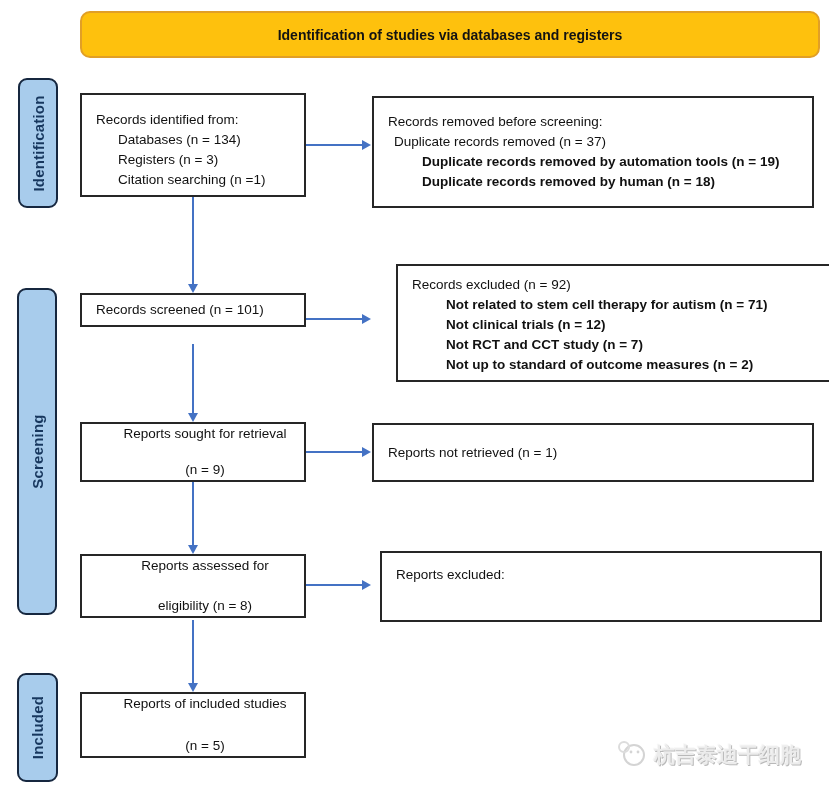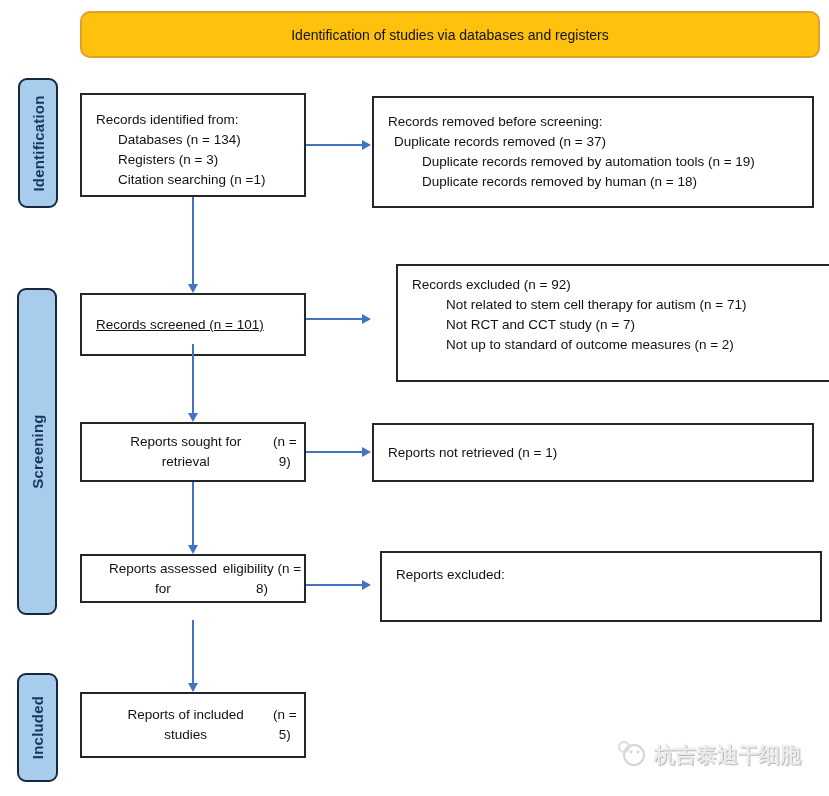--- a/index.html
+++ b/index.html
@@ -4,52 +4,52 @@
 <style>
   html,body { margin:0; padding:0; background:#ffffff; }
   .canvas {
     position:relative; width:829px; height:796px; background:#ffffff;
     font-family:"Liberation Sans", sans-serif; color:#111; overflow:hidden;
   }
   .banner {
     position:absolute; left:80px; top:11px; width:740px; height:47px;
     background:#FEC10D; border:2px solid #E19F26; border-radius:10px;
     box-sizing:border-box; display:flex; align-items:center; justify-content:center;
-    font-weight:normal; font-size:14px; color:#131313;
+    font-weight:bold; font-size:14px; color:#131313;
   }
   .stage {
     position:absolute; background:#A8CCEC; border:2px solid #16273F; border-radius:9px;
     box-sizing:border-box; display:flex; align-items:center; justify-content:center;
   }
   .stage .vtext {
     transform:rotate(-90deg); white-space:nowrap; font-weight:bold;
     font-size:15px; color:#17375E; letter-spacing:0.2px;
   }
   #stage-identification { left:18px; top:78px;  width:40px; height:130px; }
   #stage-screening      { left:17px; top:288px; width:40px; height:327px; }
   #stage-included       { left:17px; top:673px; width:41px; height:109px; }
 
   .box {
     position:absolute; background:#ffffff; border:2px solid #262626;
     box-sizing:border-box; font-size:13.5px; line-height:20px; color:#111;
   }
   .box .line   { padding-left:0; }
   .box .ind-1  { padding-left:6px; }
   .box .ind-2  { padding-left:22px; }
-  .box .ind-3  { padding-left:34px; }
-  .box.centered { display:flex; flex-direction:row; align-items:center; justify-content:space-between; text-align:center;padding-left:24px; }
+  .box .ind-3  { padding-left:34px;font-weight:bold; }
+  .box.centered { display:flex; flex-direction:column; align-items:center; justify-content:space-between; text-align:center;padding-left:24px; }
   .box.vcenter  { display:flex; align-items:center; }
 
   #box-records-identified    { left:80px;  top:93px;  width:226px; height:104px; padding:15px 8px 0 14px; }
   #box-records-removed       { left:372px; top:96px;  width:442px; height:112px; padding:14px 8px 0 14px; }
-  #box-records-screened      { left:80px;  top:293px; width:226px; height:63px;  padding-left:14px;text-decoration:underline; }
+  #box-records-screened      { left:80px;  top:293px; width:226px; height:34px;  padding-left:14px; }
   #box-records-excluded      { left:372px; top:264px; width:442px; height:118px; padding:9px 8px 0 14px;margin-left:24px; }
   #box-reports-sought        { left:80px;  top:422px; width:226px; height:60px; }
   #box-reports-not-retrieved { left:372px; top:423px; width:442px; height:59px;  padding-left:14px; }
-  #box-reports-assessed      { left:80px;  top:554px; width:226px; height:49px; }
+  #box-reports-assessed      { left:80px;  top:554px; width:226px; height:64px; }
   #box-reports-excluded      { left:380px; top:551px; width:442px; height:71px;  padding:12px 8px 0 14px; }
   #box-reports-included      { left:80px;  top:692px; width:226px; height:66px; }
 
   .arrow-v { position:absolute; width:2px; background:#4472C4; }
   .arrow-v::after {
     content:""; position:absolute; top:100%; left:-4px;
     border-left:5px solid transparent; border-right:5px solid transparent;
     border-top:9px solid #4472C4;
   }
   .arrow-h { position:absolute; height:2px; background:#4472C4; }
@@ -107,20 +107,21 @@
     <div class="ind-3">Duplicate records removed by human (n = 18)</div>
   </div>
 
   <div class="box vcenter" id="box-records-screened">
     <div class="line">Records screened (n = 101)</div>
   </div>
 
   <div class="box" id="box-records-excluded">
     <div class="line">Records excluded (n = 92)</div>
     <div class="ind-3">Not related to stem cell therapy for autism (n = 71)</div>
+    <div class="ind-3">Not clinical trials (n = 12)</div>
     <div class="ind-3">Not RCT and CCT study (n = 7)</div>
     <div class="ind-3">Not up to standard of outcome measures (n = 2)</div>
   </div>
 
   <div class="box centered" id="box-reports-sought">
     <div class="line">Reports sought for retrieval</div>
     <div class="line">(n = 9)</div>
   </div>
 
   <div class="box vcenter" id="box-reports-not-retrieved">

